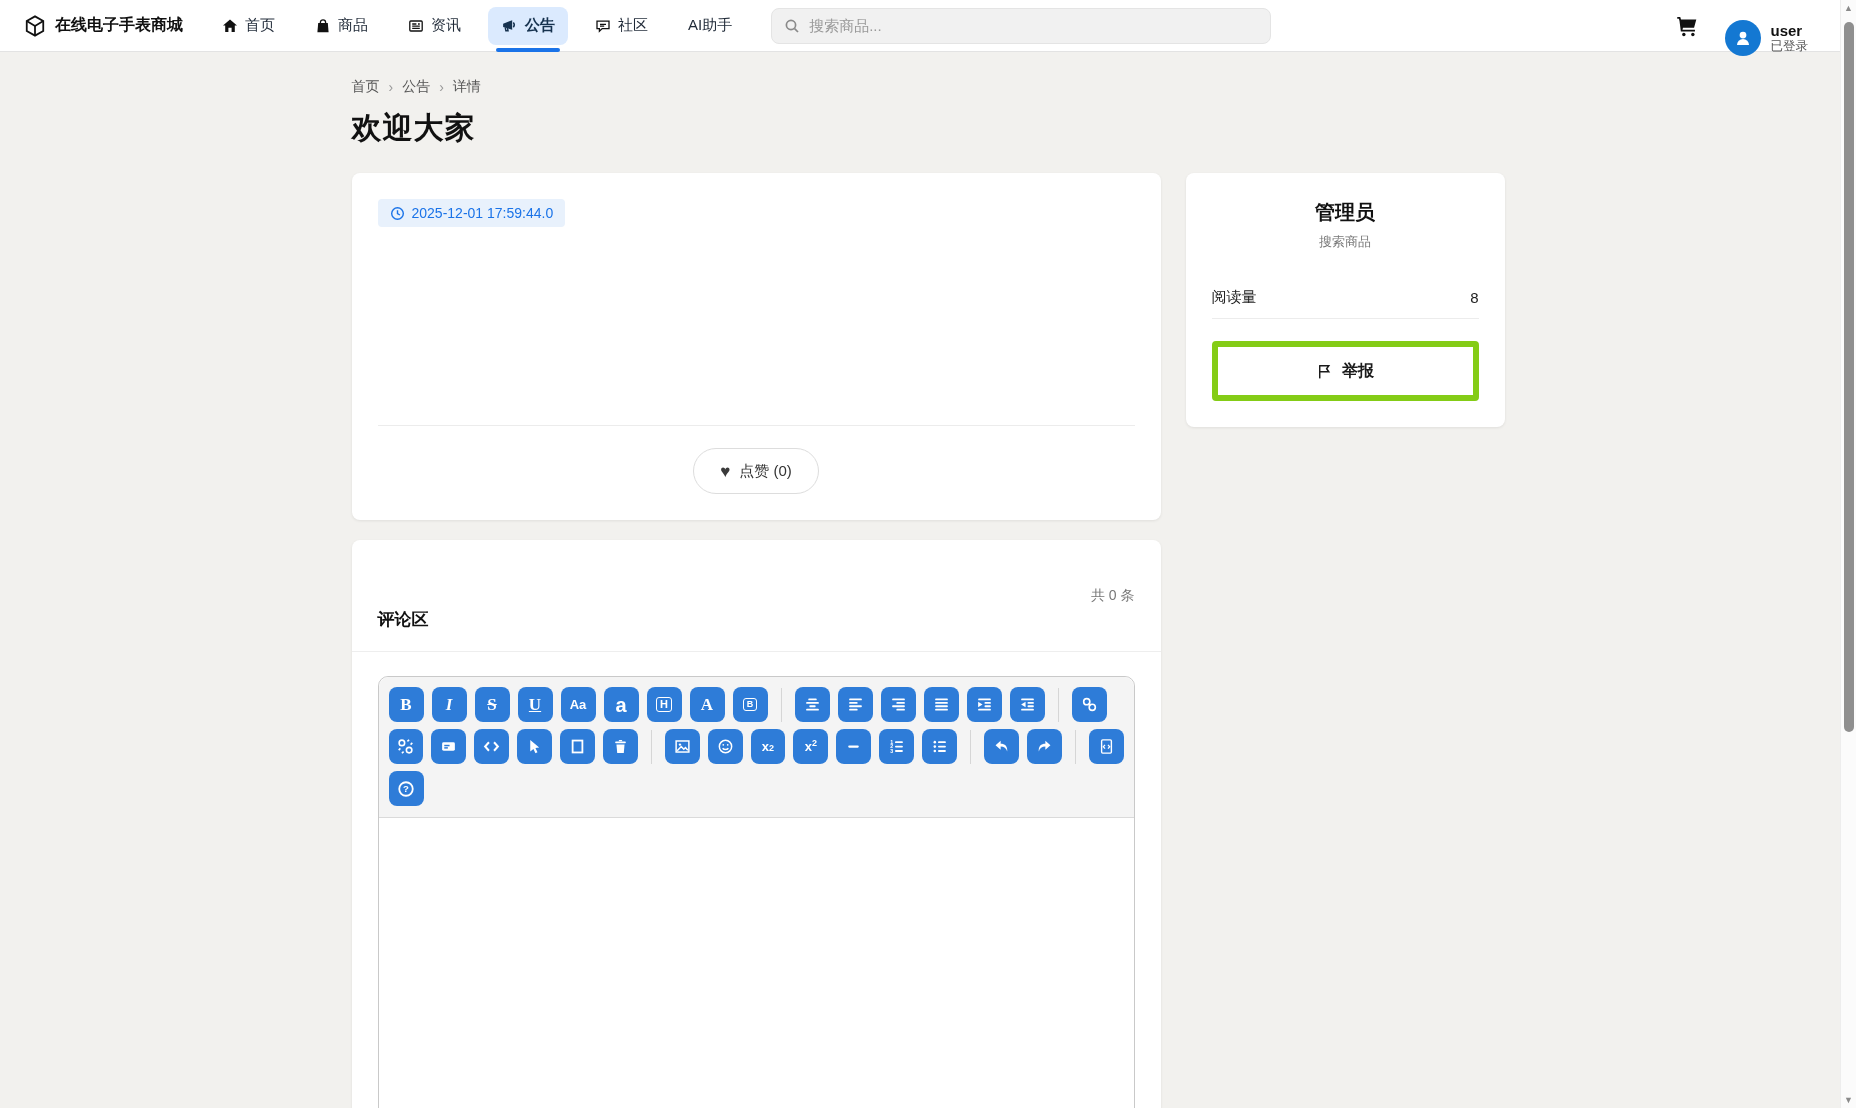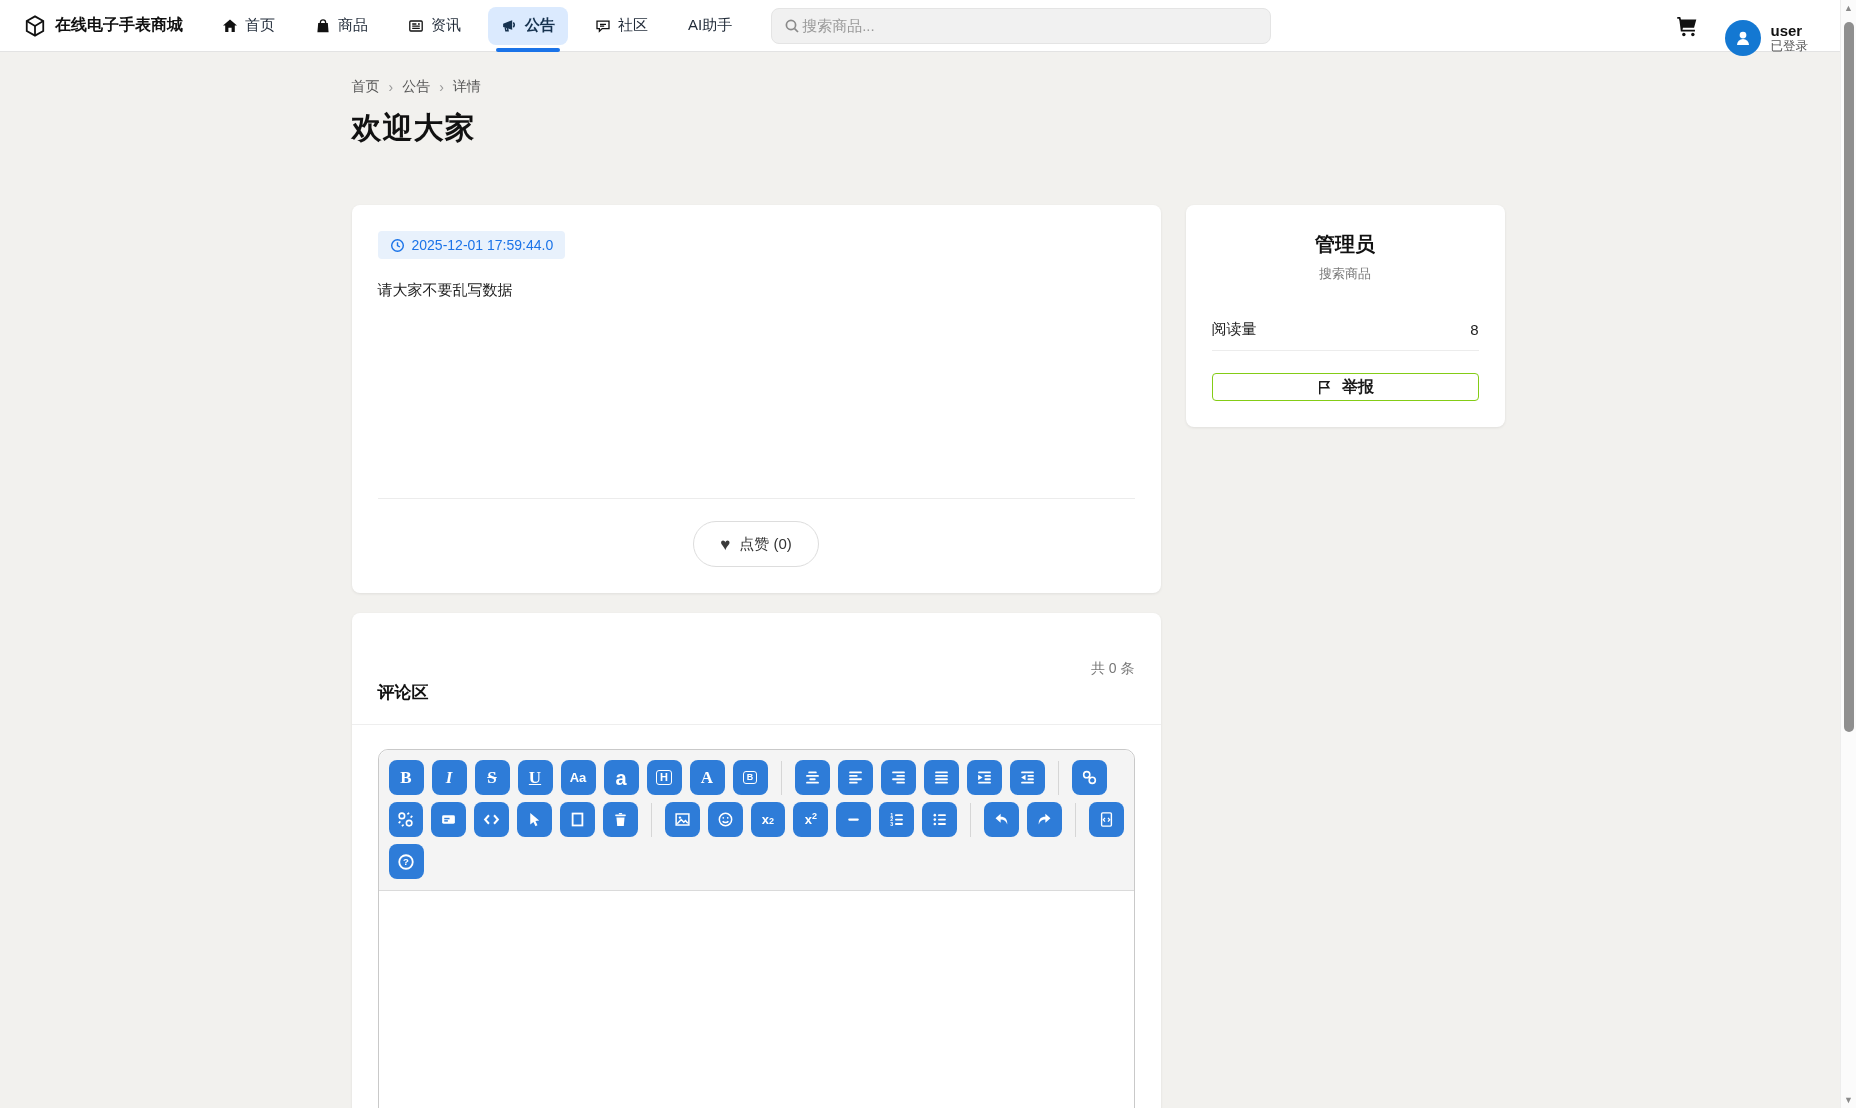--- a/index.html
+++ b/index.html
@@ -7,60 +7,60 @@
   body { font-family:"Liberation Sans","DejaVu Sans",sans-serif; background:#f2f1ee; color:#222; position:relative; }
 
   
   .navbar { height:52px; background:#fff; border-bottom:1px solid #e3e3e3; display:flex; align-items:center; padding:0 48px 0 24px; gap:26px; position:relative; z-index:5; }
   .brand { display:flex; align-items:center; gap:9px; font-size:16px; font-weight:bold; color:#111; white-space:nowrap; cursor:pointer; }
   .main-nav { display:flex; align-items:center; gap:14px; height:100%; }
   .nav-item { position:relative; display:flex; align-items:center; gap:7px; font-size:15px; color:#1f2937; padding:8px 13px; border-radius:8px; cursor:pointer; white-space:nowrap; height:38px; }
   .nav-item svg { flex:0 0 auto; }
   .nav-item.active { background:#dbeafe; color:#16324f; font-weight:bold; }
   .nav-item.active .bar { position:absolute; left:8px; right:8px; bottom:-7px; height:4px; background:#1a73e8; border-radius:2px; }
-  .search-wrap { flex:0 0 500px; height:36px; background:#f1f1f1; border:1px solid #e4e4e4; border-radius:8px; display:flex; align-items:center; padding:0 12px; gap:2px; color:#8a8a8a; }
+  .search-wrap { flex:0 0 500px; height:36px; background:#f1f1f1; border:1px solid #e4e4e4; border-radius:8px; display:flex; align-items:center; padding:0 12px; gap:9px; color:#8a8a8a; }
   .search-wrap input { border:none; outline:none; background:transparent; font-size:15px; width:100%; color:#333; font-family:inherit; }
   .search-wrap input::placeholder { color:#9a9a9a; }
   .nav-right { margin-left:auto; display:flex; align-items:center; gap:26px; }
   .cart-btn { cursor:pointer; display:flex; align-items:center; }
   .user-chip { display:flex; align-items:center; gap:10px; cursor:pointer;margin-top:24px; }
   .avatar { width:36px; height:36px; border-radius:50%; background:#1478d2; display:flex; align-items:center; justify-content:center; }
   .user-meta { display:flex; flex-direction:column; line-height:1.15; }
   .user-name { font-size:15px; font-weight:bold; color:#111; }
   .user-status { font-size:12.5px; color:#555; }
 
   
   .container { width:1153px; margin:0 auto; padding-top:26px; }
   .breadcrumb { font-size:14px; color:#555; display:flex; align-items:center; gap:9px; }
   .breadcrumb .sep { color:#999; font-size:14px; }
   .breadcrumb .bc-item { cursor:pointer; }
   .page-title { font-size:30px; font-weight:bold; color:#111; margin-top:12px; letter-spacing:1px; }
   .grid { display:flex; gap:25px; margin-top:24px; align-items:flex-start; }
   .col-left { width:809px; }
   .col-right { width:319px; }
-  .card { background:#fff; border-radius:8px; box-shadow:0 1px 3px rgba(0,0,0,.08);margin-top:32px; }
+  .card { background:#fff; border-radius:8px; box-shadow:0 1px 3px rgba(0,0,0,.08); }
 
   
   .ann-card { padding:26px; }
   .time-badge { display:inline-flex; align-items:center; gap:7px; background:#e8f1fc; color:#1a73e8; font-size:14px; padding:6px 12px; border-radius:4px; }
   .ann-body { margin-top:22px; font-size:15px; color:#222; }
   .ann-spacer { height:198px; }
   .ann-divider { border-top:1px solid #ececec; }
   .like-row { display:flex; justify-content:center; padding-top:22px; }
   .like-btn { display:inline-flex; align-items:center; gap:9px; height:46px; padding:0 26px; border:1px solid #ddd; border-radius:23px; background:#fff; font-size:15px; color:#333; cursor:pointer; font-family:inherit; }
   .heart { color:#3a3a3a; font-size:17px; line-height:1; }
 
   
   .author-card { padding:26px; text-align:center; }
   .author-name { font-size:20px; font-weight:bold; color:#111; }
   .author-sub { font-size:13px; color:#777; margin-top:7px; }
   .stats { margin-top:26px; text-align:left; }
   .stat-row { display:flex; justify-content:space-between; align-items:center; font-size:15px; color:#222; padding:11px 0; }
   .stat-div { border-top:1px solid #ececec; }
-  .report-btn { margin-top:22px; width:100%; height:28px; border:1px solid #84cc16; border-radius:4px; background:#fff; font-size:16px; font-weight:bold; color:#1b1b1b; display:flex; align-items:center; justify-content:center; gap:9px; cursor:pointer; font-family:inherit; }
+  .report-btn { margin-top:22px; width:100%; height:60px; border:6px solid #84cc16; border-radius:4px; background:#fff; font-size:16px; font-weight:bold; color:#1b1b1b; display:flex; align-items:center; justify-content:center; gap:9px; cursor:pointer; font-family:inherit; }
 
   
   .comments-card { margin-top:20px; }
   .comments-head { display:flex; justify-content:space-between; align-items:center; padding:20px 26px; border-bottom:1px solid #eee; }
   .comments-title { font-size:17px; font-weight:bold; color:#111;margin-top:48px; }
   .comments-count { font-size:14px; color:#777; }
   .editor-area { padding:24px 26px 26px; }
   .editor { border:1px solid #c9c9c9; border-radius:10px; }
   .toolbar { background:#f4f4f4; border-bottom:1px solid #dadada; border-radius:10px 10px 0 0; padding:10px 10px 4px; }
   .tb-row { display:flex; align-items:center; gap:8px; margin-bottom:7px; }
@@ -205,21 +205,20 @@
       <section class="card ann-card">
         <span class="time-badge">
           <span style="display:flex">
             <svg width="15" height="15" viewBox="0 0 16 16" fill="none" stroke="#1a73e8" stroke-width="1.5">
               <circle cx="8" cy="8" r="6.2"></circle>
                 <path d="M8 4.4 V8 L10.6 9.6"></path>
             </svg>
           </span>
           <span>2025-12-01 17:59:44.0</span>
         </span>
-        <p class="ann-body">请大家不要乱写数据</p>
         <div class="ann-spacer"></div>
         <div class="ann-divider"></div>
         <div class="like-row">
           <button class="like-btn">
             <span class="heart">♥</span>
             <span>点赞 (0)</span>
           </button>
         </div>
       </section>
 

